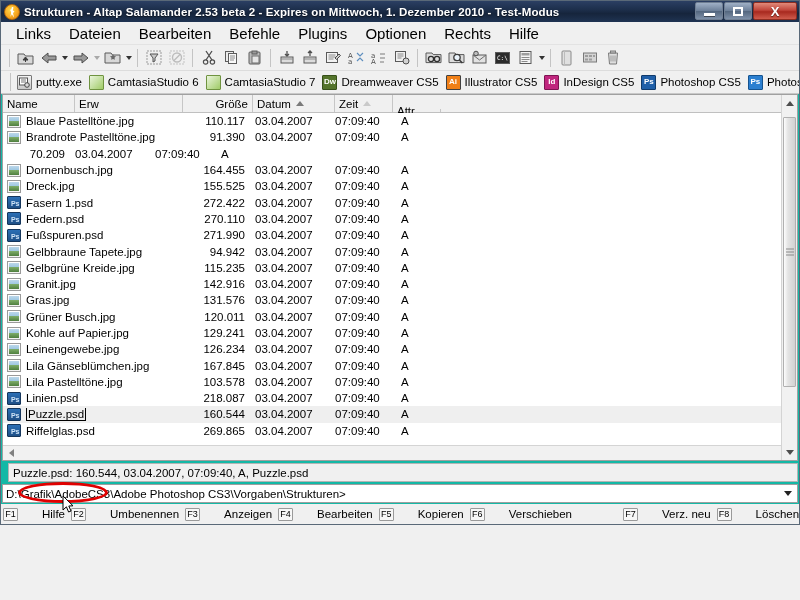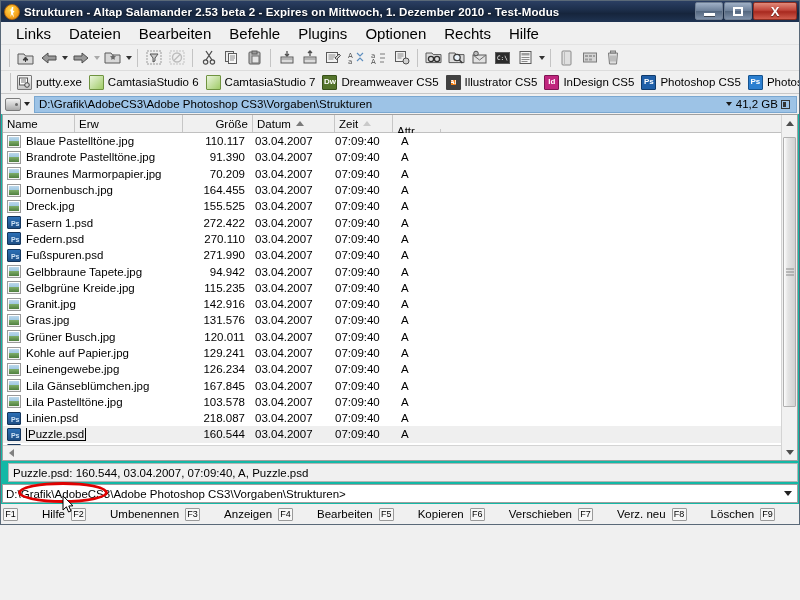--- a/index.html
+++ b/index.html
@@ -735,53 +735,40 @@
       <span class="app-ico" style="background:linear-gradient(135deg,#eaf5dc,#9fcb66);border:1px solid #6f9340;"></span>
       <span class="app-label">CamtasiaStudio 7</span>
     </div>
 
     <div class="app-item">
       <span class="app-ico" style="background:#54742b;border:1px solid #37501a;">Dw</span>
       <span class="app-label">Dreamweaver CS5</span>
     </div>
 
     <div class="app-item">
-      <span class="app-ico" style="background:#f07f17;border:5px solid #404040;">Ai</span>
+      <span class="app-ico" style="background:#f07f17;border:1px solid #404040;">Ai</span>
       <span class="app-label">Illustrator CS5</span>
     </div>
 
     <div class="app-item">
       <span class="app-ico" style="background:#c0267e;border:1px solid #7d1452;">Id</span>
       <span class="app-label">InDesign CS5</span>
     </div>
 
     <div class="app-item">
       <span class="app-ico" style="background:#1f5fa8;border:1px solid #103a6b;">Ps</span>
       <span class="app-label">Photoshop CS5</span>
     </div>
 
     <div class="app-item">
       <span class="app-ico" style="background:#2b7fd0;border:1px solid #15538f;">Ps</span>
       <span class="app-label">Photos</span>
     </div>
   </div>
 
-  <div class="pathbar">
-    <div class="drive-btn">
-      <div class="drive-ico"></div>
-      <div class="drive-caret"></div>
-    </div>
-    <div class="path-field">
-      <span class="path-text">D:\Grafik\AdobeCS3\Adobe Photoshop CS3\Vorgaben\Strukturen</span>
-      <span class="path-caret"></span>
-      <span class="path-free">
-        <span>41,2 GB</span><span class="free-ico"></span>
-      </span>
-    </div>
-  </div>
 
   <div class="panel">
     <div class="panel-inner">
       <div class="panel-main">
 
         <div class="colhead">
           <div class="col col-name">
             <span>Name</span>
           </div>
           <div class="col col-erw">
@@ -819,24 +806,20 @@
               <div class="cell-name">
                 <span class="ficon jpg"></span>
                 <span class="fname">Brandrote Pastelltöne.jpg</span>
               </div>
               <div class="cell-size">91.390</div>
               <div class="cell-date">03.04.2007</div>
               <div class="cell-time">07:09:40</div>
               <div class="cell-attr">A</div>
             </div>
             <div class="row">
-              <div class="cell-name">
-                <span class="ficon jpg"></span>
-                <span class="fname">Braunes Marmorpapier.jpg</span>
-              </div>
               <div class="cell-size">70.209</div>
               <div class="cell-date">03.04.2007</div>
               <div class="cell-time">07:09:40</div>
               <div class="cell-attr">A</div>
             </div>
             <div class="row">
               <div class="cell-name">
                 <span class="ficon jpg"></span>
                 <span class="fname">Dornenbusch.jpg</span>
               </div>
@@ -1068,21 +1051,21 @@
         <span class="fkey-label">Bearbeiten</span>
       </div>
       <div class="fkey" style="min-width: 88px;">
         <span class="fkey-num">F5</span>
         <span class="fkey-label">Kopieren</span>
       </div>
       <div class="fkey" style="min-width: 96px;">
         <span class="fkey-num">F6</span>
         <span class="fkey-label">Verschieben</span>
       </div>
-      <div class="fkey" style="min-width: 78px;">
+      <div class="fkey" style="min-width: 78px; margin-left: 45px;">
         <span class="fkey-num">F7</span>
         <span class="fkey-label">Verz. neu</span>
       </div>
       <div class="fkey" style="min-width: 80px;">
         <span class="fkey-num">F8</span>
         <span class="fkey-label">Löschen</span>
       </div>
       <div class="fkey" style="min-width: 90px;">
         <span class="fkey-num">F9</span>
         <span class="fkey-label">Benutzerm</span>

